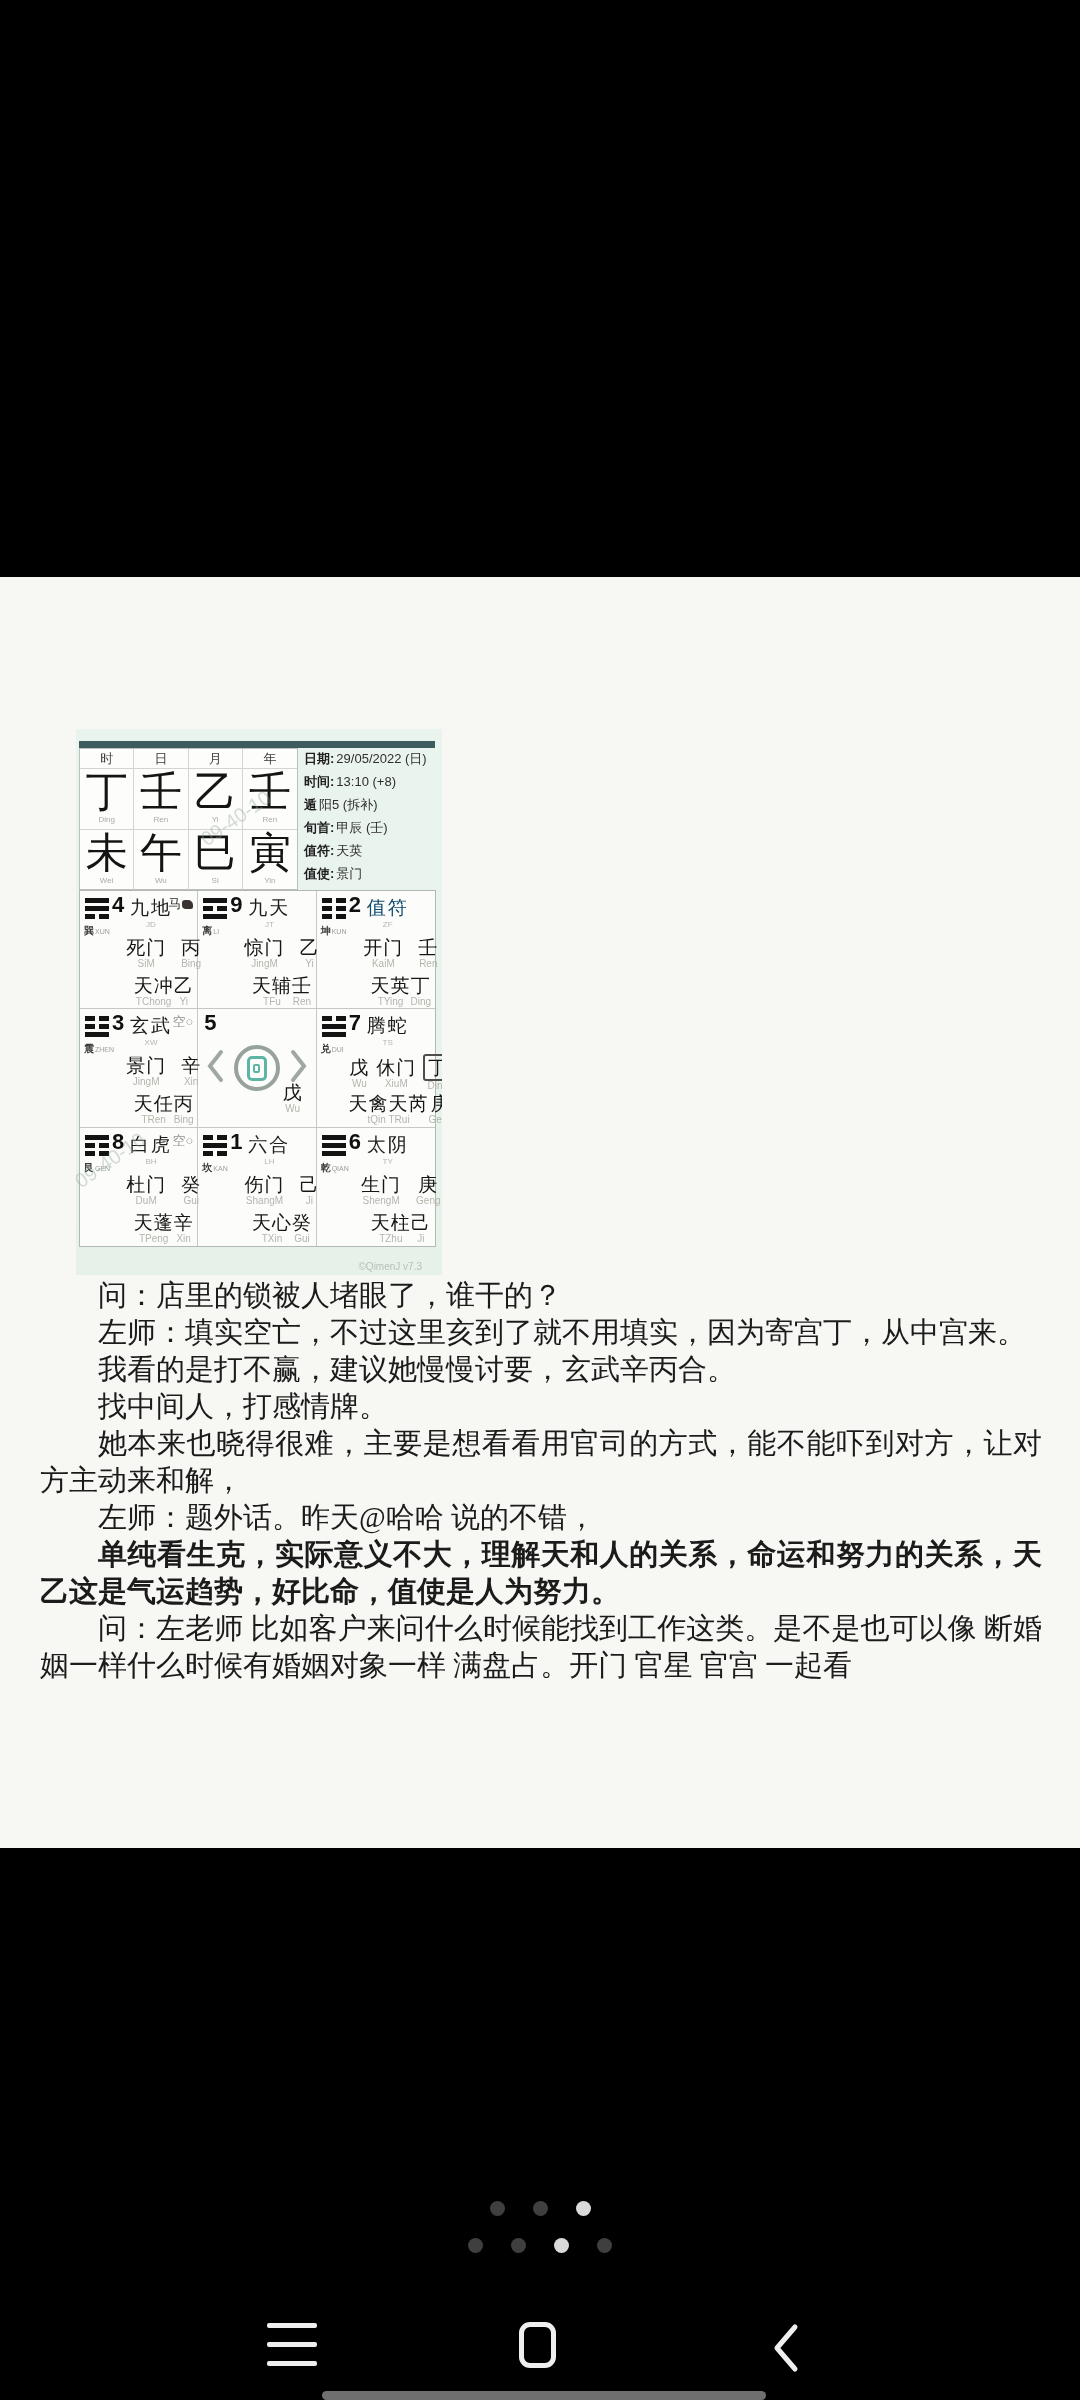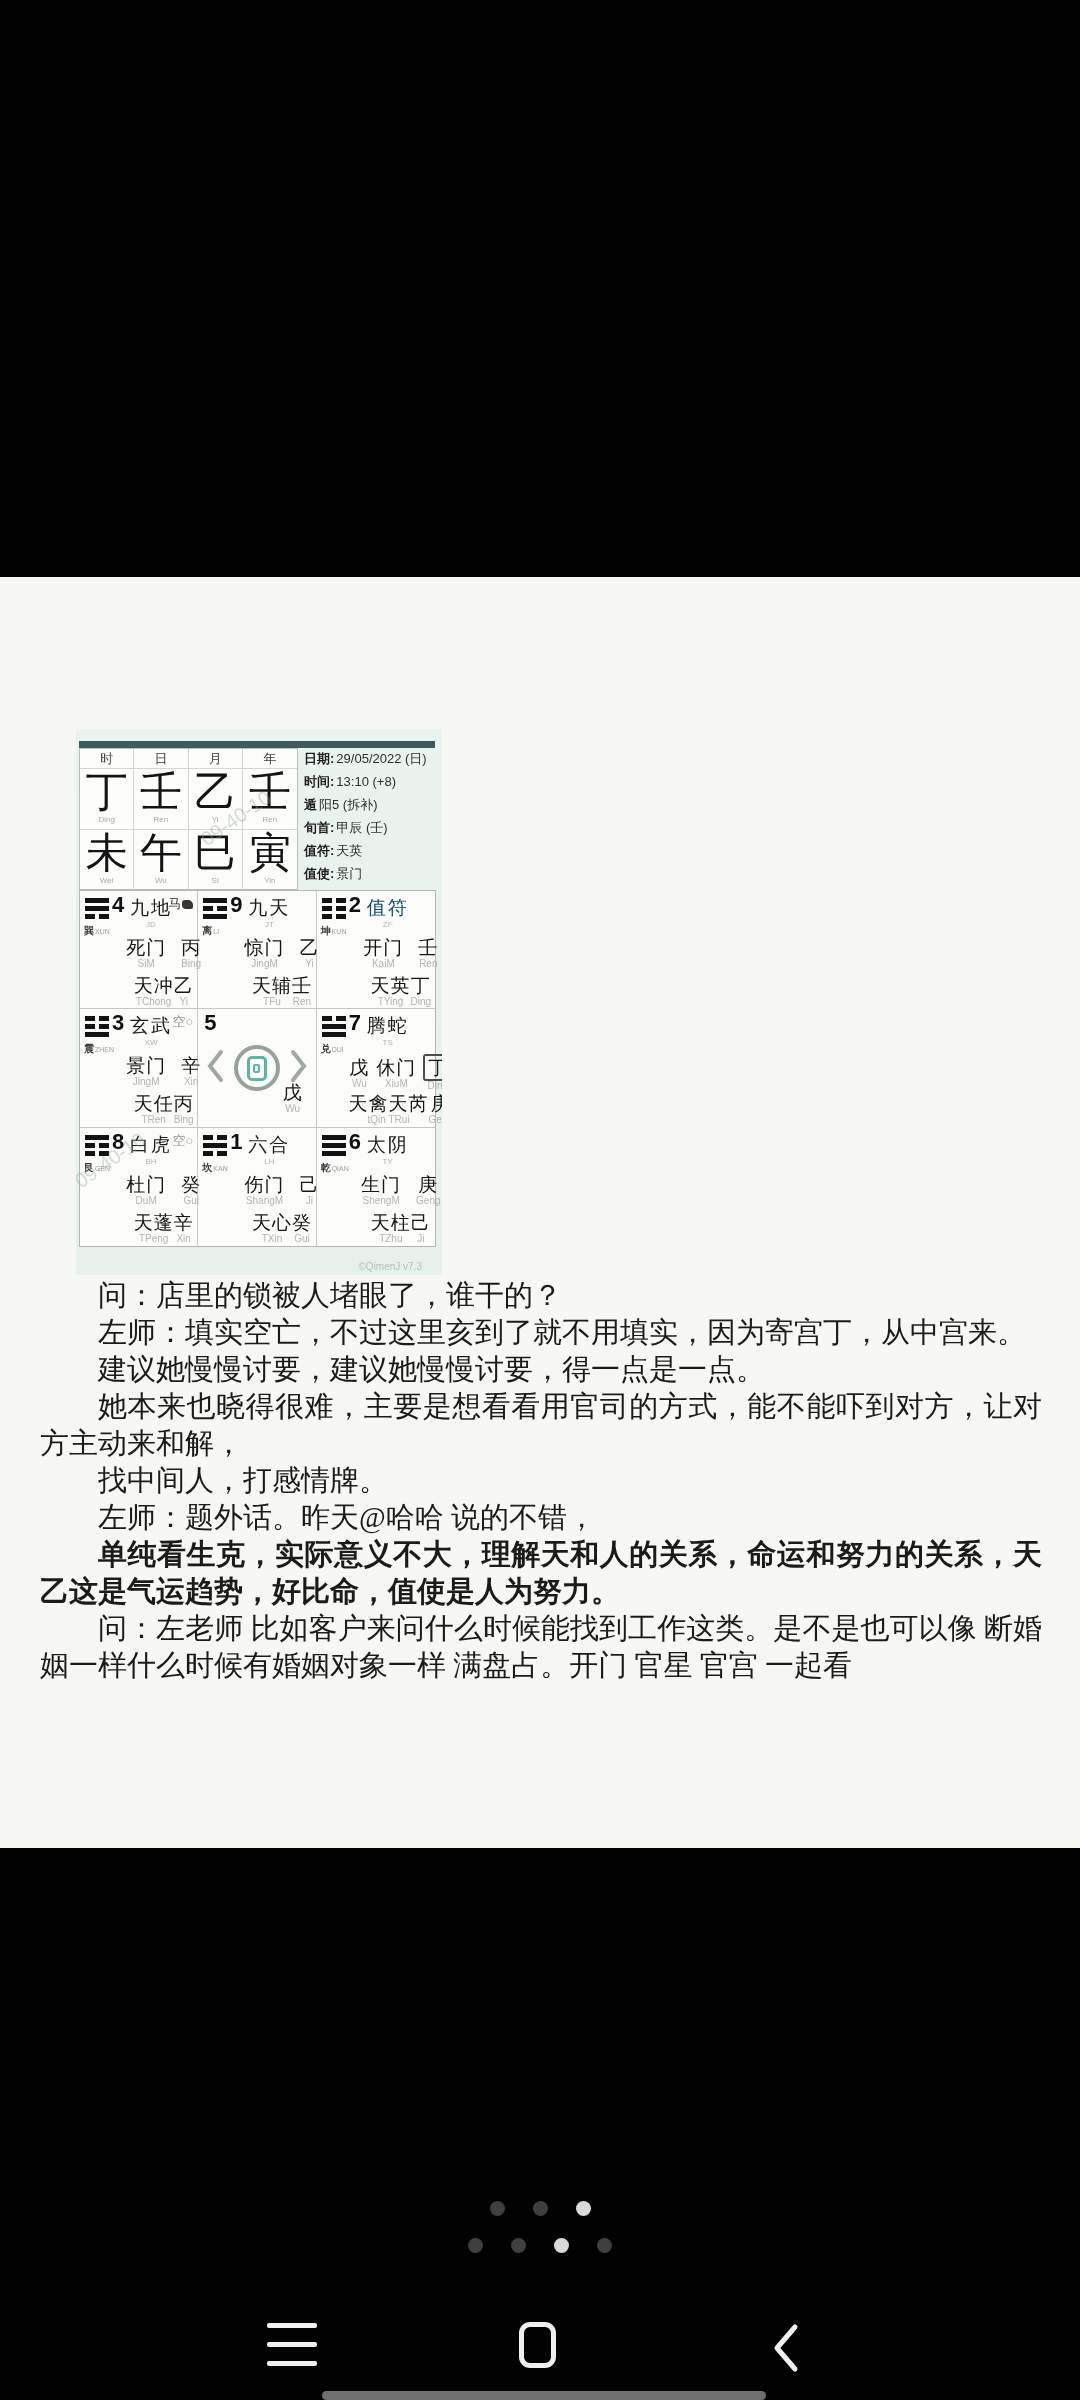--- a/index.html
+++ b/index.html
@@ -530,23 +530,23 @@
       </div>
 
     <span class="wm" style="left:120px; top:78px;">09-40-10</span>
     <span class="wm" style="left:-6px; top:420px;">09-40-10</span>
     <span class="credit">©QimenJ v7.3</span>
   </div>
 
   <div class="qa" id="qa">
       <p><span>问：店里的锁被人堵眼了，谁干的？</span></p>
       <p><span>左师：填实空亡，不过这里亥到了就不用填实，因为寄宫丁，从中宫来。</span></p>
-      <p><span>建议她慢慢讨要，建议她慢慢讨要，得一点是一点。</span></p>
+      <p><span>我看的是打不赢，建议她慢慢讨要，玄武辛丙合。</span></p>
+      <p><span>找中间人，打感情牌。</span></p>
       <p><span>她本来也晓得很难，主要是想看看用官司的方式，能不能吓到对方，让对方主动来和解，</span></p>
-      <p><span>找中间人，打感情牌。</span></p>
       <p><span>左师：题外话。昨天@哈哈 说的不错，</span></p>
       <p><span class="b">单纯看生克，实际意义不大，理解天和人的关系，命运和努力的关系，天乙这是气运趋势，好比命，值使是人为努力。</span></p>
       <p><span>问：左老师 比如客户来问什么时候能找到工作这类。是不是也可以像 断婚姻一样什么时候有婚姻对象一样 满盘占。开门 官星 官宫 一起看</span></p>
     </div>
 </div>
 
 <div class="pager" id="pager">
     <div class="pager-row">
       <div class="dot"></div>
       <div class="dot"></div>

